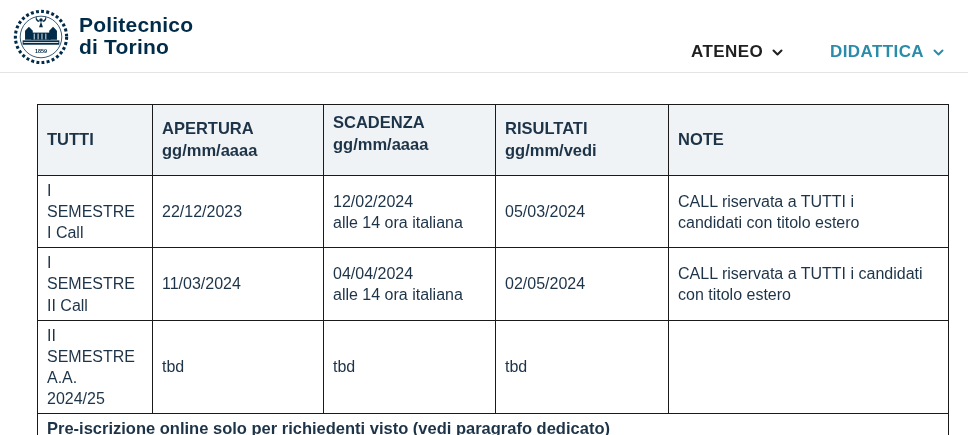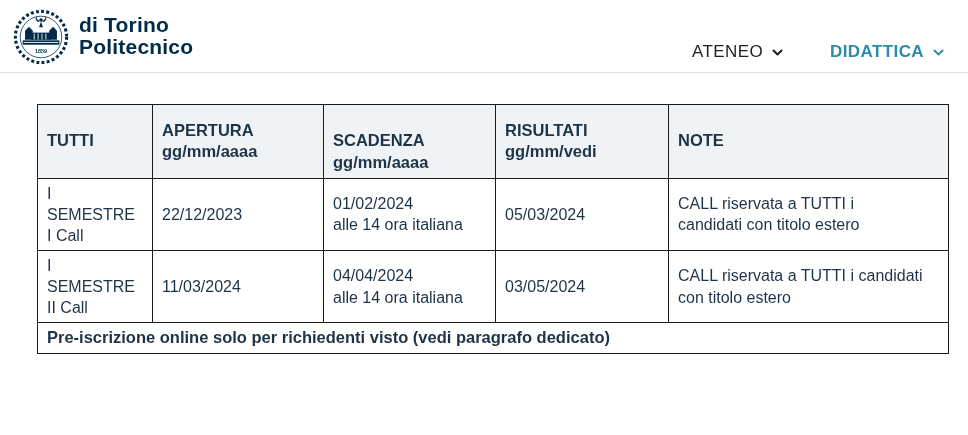--- a/index.html
+++ b/index.html
@@ -32,21 +32,21 @@
     display: flex;
     align-items: flex-end;
     gap: 47px;
     padding-bottom: 12px;
   }
   .nav-item {
     display: flex;
     align-items: center;
     gap: 9px;
     font-size: 17px;
-    font-weight: 400;
+    font-weight: 700;
     letter-spacing: 0.4px;
     color: #1f1f1f;
     cursor: pointer;
     line-height: 1;
   }
   .nav-item .chev { display: inline-flex; margin-top: 2px; }
   .nav-item.active { color: #2B8CA9; font-weight: 600; margin-top: 32px; }
 
   
   .content { padding: 31px 0 0 37px; }
@@ -65,21 +65,21 @@
     white-space: pre-line;
     line-height: 1.32;
     overflow: hidden;
   }
   table.calls thead th {
     background: #F0F3F5;
     font-weight: bold;
     font-size: 16.5px;
     height: 71px;
   }
-  table.calls thead th.v-top { vertical-align: top; padding-top: 25px; }
+  table.calls thead th.v-top { vertical-align: top; padding-top: 7px; }
   tr.row-1 td, tr.row-2 td { height: 59px; }
   tr.row-3 td { height: 85px; }
   tr.footer-row td { height: 30px; font-weight: bold; font-size: 16.5px; }
 </style>
 </head>
 <body>
 
 <header class="site-header">
   <div class="brand">
     <svg width="58" height="58" viewBox="0 0 60 60">
@@ -103,22 +103,22 @@
       <g stroke="#ffffff" stroke-width="0.9">
         <line x1="12" y1="36.7" x2="48" y2="36.7"></line>
         <line x1="23" y1="27.5" x2="23" y2="33.5"></line>
         <line x1="27" y1="27.5" x2="27" y2="33.5"></line>
         <line x1="31" y1="27.5" x2="31" y2="33.5"></line>
         <line x1="35" y1="27.5" x2="35" y2="33.5"></line>
       </g>
       <text x="30" y="47.5" text-anchor="middle" font-size="5.6" font-family="Liberation Sans, sans-serif" font-weight="bold" fill="#002B49">1859</text>
     </svg>
     <div class="brand-text">
+      <div>Politecnico</div>
       <div>di Torino</div>
-      <div>Politecnico</div>
     </div>
   </div>
 
   <nav class="main-nav">
     <div class="nav-item">
       <span>ATENEO</span>
       <span class="chev">
         <svg width="11" height="8" viewBox="0 0 11 8">
             <polyline points="1.5,1.5 5.5,5.5 9.5,1.5" fill="none" stroke="currentColor" stroke-width="2" stroke-linecap="round" stroke-linejoin="round"></polyline>
           </svg>
@@ -154,34 +154,43 @@
         <th>RISULTATI
 gg/mm/vedi</th>
         <th>NOTE</th>
       </tr>
     </thead>
     <tbody>
       <tr class="row-1">
         <td>I SEMESTRE
 I Call</td>
         <td>22/12/2023</td>
-        <td>01/02/2024
+        <td>12/02/2024
 alle 14 ora italiana</td>
         <td>05/03/2024</td>
         <td>CALL  riservata a TUTTI i
 candidati con titolo estero</td>
       </tr>
       <tr class="row-2">
         <td>I SEMESTRE
 II Call</td>
         <td>11/03/2024</td>
         <td>04/04/2024
 alle 14 ora italiana</td>
-        <td>03/05/2024</td>
+        <td>02/05/2024</td>
         <td>CALL riservata a TUTTI i candidati
 con titolo estero</td>
+      </tr>
+      <tr class="row-3">
+        <td>II SEMESTRE
+A.A.
+2024/25</td>
+        <td>tbd</td>
+        <td>tbd</td>
+        <td>tbd</td>
+        <td></td>
       </tr>
       <tr class="footer-row">
         <td colspan="5">Pre-iscrizione online solo per richiedenti visto (vedi paragrafo dedicato)</td>
       </tr>
     </tbody>
   </table>
 </main>
 
 </body></html>

